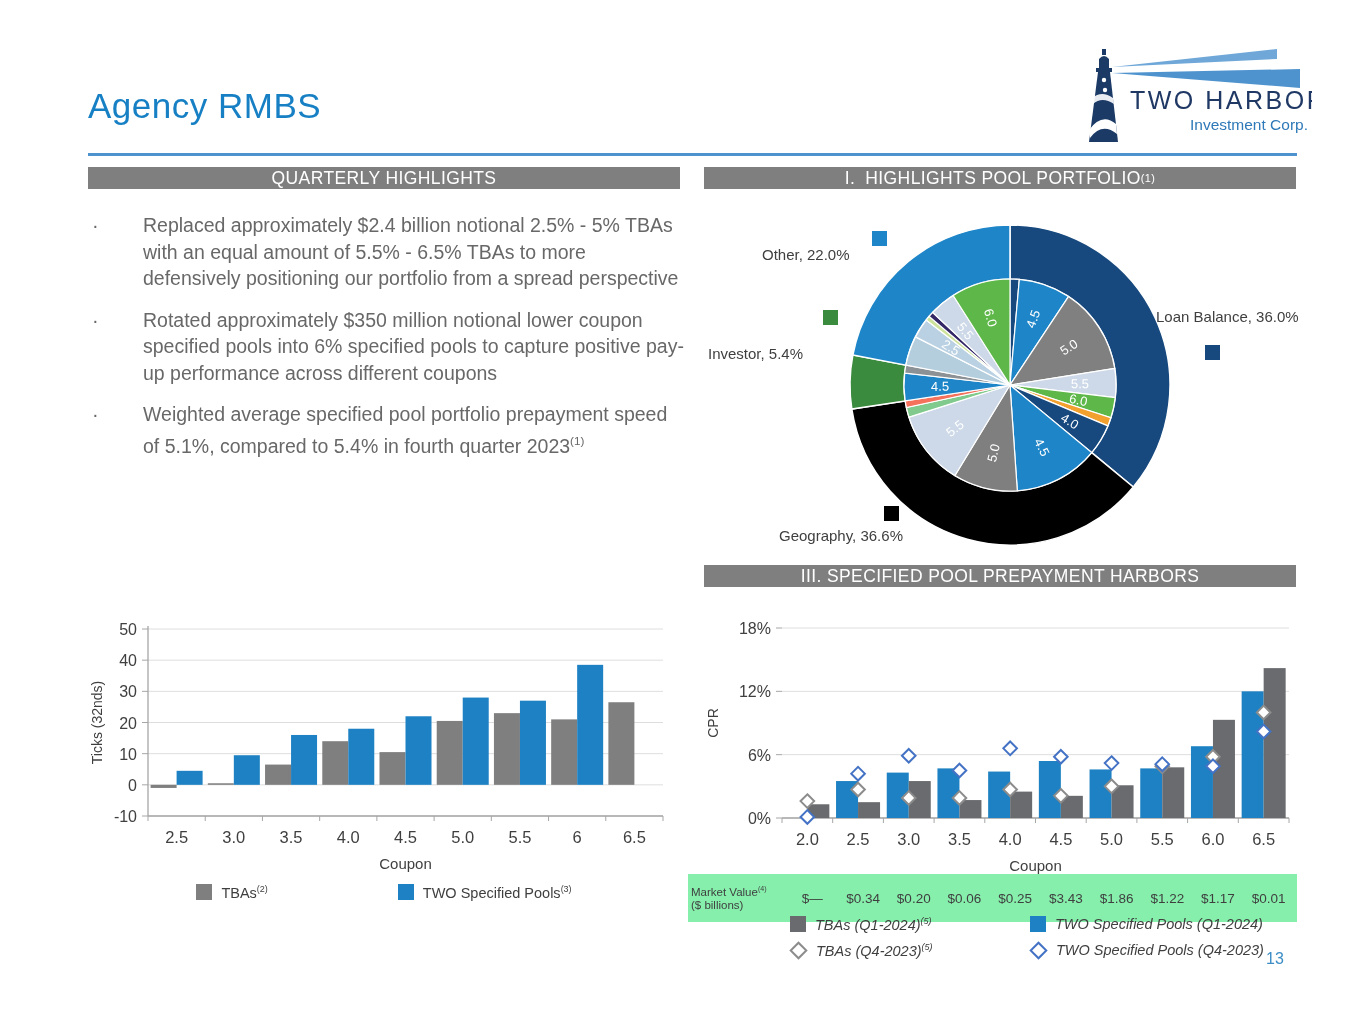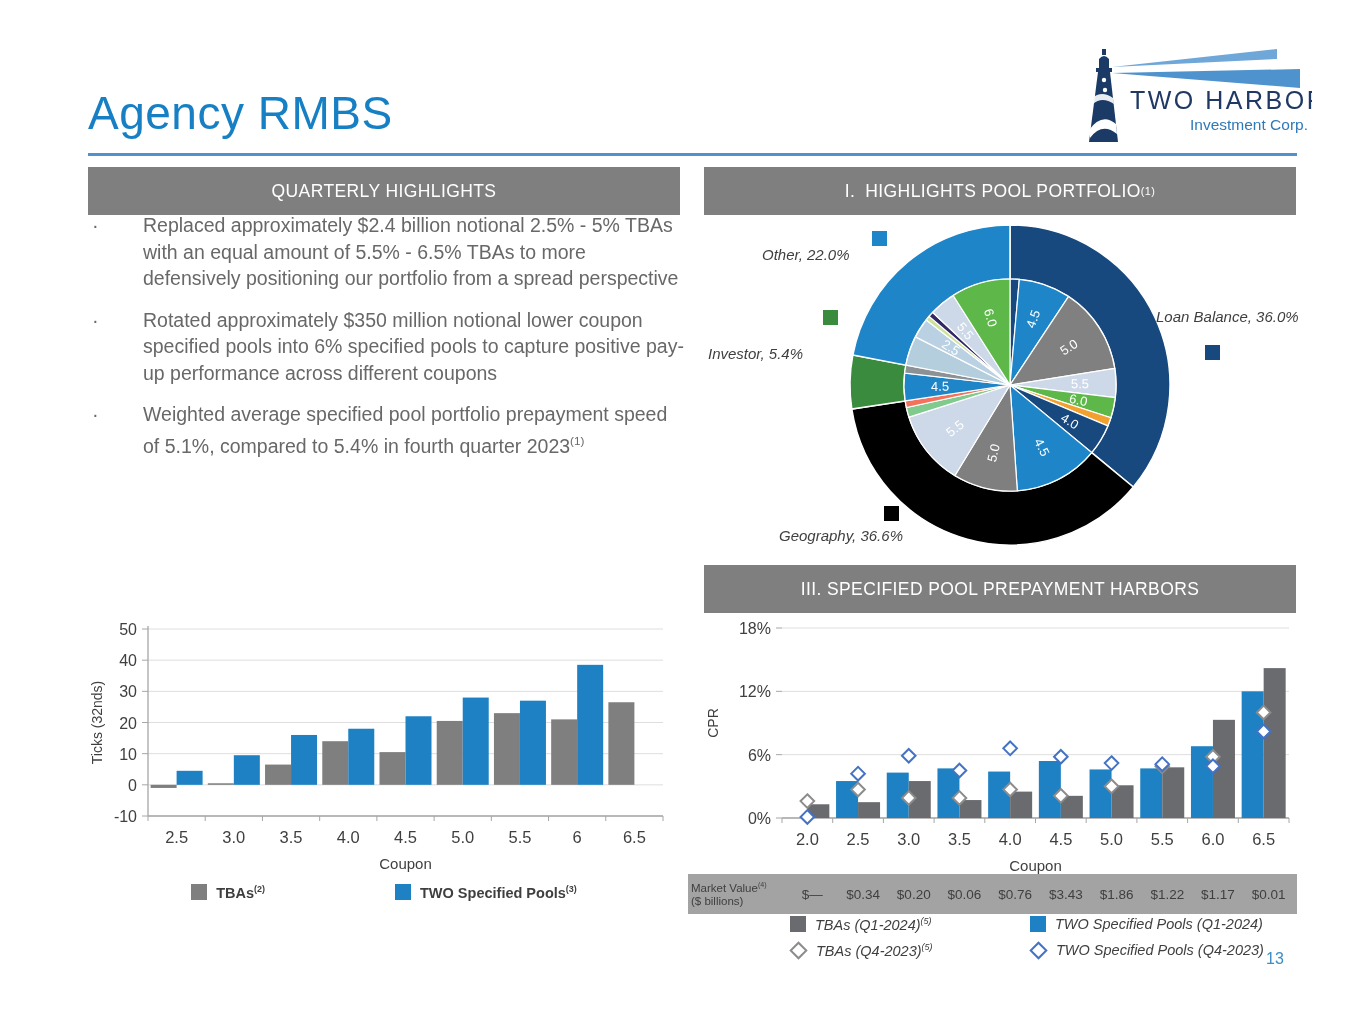--- a/index.html
+++ b/index.html
@@ -1,45 +1,45 @@
 <!DOCTYPE html>
 <html><head>
 <meta charset="utf-8">
 <style>
   html,body{margin:0;padding:0;background:#fff;}
   #slide{position:relative;width:1365px;height:1024px;background:#fff;overflow:hidden;
          font-family:"Liberation Sans",sans-serif;}
   .abs{position:absolute;}
-  #page-title{left:88px;top:86px;font-size:46px;color:#1780C4;letter-spacing:.5px;}
+  #page-title{left:88px;top:86px;font-size:35px;color:#1780C4;letter-spacing:.5px;}
   #title-rule{left:88px;top:153px;width:1209px;height:3px;background:#4F93CE;}
-  .sec-header{height:48px;background:#7F7F7F;color:#fff;font-size:17.5px;
+  .sec-header{height:22px;background:#7F7F7F;color:#fff;font-size:17.5px;
               display:flex;align-items:center;justify-content:center;letter-spacing:.4px;}
   .sec-header sup{font-size:.62em;}
   #hl-header,#perf-header{left:88px;width:592px;}
   #pie-header,#prepay-header{left:704px;width:592px;}
   #hl-header,#pie-header{top:167px;}
   #perf-header,#prepay-header{top:565px;}
   #bullets{left:88px;top:212px;width:600px;}
   .bullet{display:flex;margin-bottom:15px;color:#686868;}
   .bullet .dot{width:27px;font-size:20px;line-height:26px;text-align:left;padding-left:4px;flex:none;}
   .bullet .btxt{font-size:19.5px;line-height:26.5px;margin-left:24px;}
   .bullet sup{font-size:.6em;}
   #pie-wrap{left:704px;top:205px;width:592px;height:360px;}
-  .callout{position:absolute;font-size:15px;color:#3F3F3F;white-space:nowrap;font-style:italic;}
+  .callout{position:absolute;font-size:15px;color:#3F3F3F;white-space:nowrap;}
   .cmarker{position:absolute;width:15px;height:15px;}
   svg text{font-family:"Liberation Sans",sans-serif;}
   #perf-chart{left:88px;top:612px;}
   #prepay-chart{left:704px;top:612px;}
-  #perf-legend{left:88px;top:884px;width:592px;display:flex;justify-content:center;gap:130px;font-weight:bold;}
+  #perf-legend{left:88px;top:884px;width:592px;display:flex;justify-content:center;gap:130px;}
   .lg-item{display:flex;align-items:center;font-size:14.5px;color:#3F3F3F;}
   .lg-item .sq{width:16px;height:16px;margin-right:9px;flex:none;}
   .lg-item .dm{width:9px;height:9px;border:2px solid #888;background:#fff;
                transform:rotate(45deg);margin:0 11px 0 2px;flex:none;}
   .lg-item sup{font-size:.62em;}
-  #mv-row{left:688px;top:874px;width:609px;height:40px;background:#a3a3a3;display:flex;align-items:center;}
+  #mv-row{left:688px;top:874px;width:609px;height:48px;background:#86efac;display:flex;align-items:center;}
   #mv-label{width:96px;flex:none;font-size:11.5px;color:#3F3F3F;line-height:13.5px;padding-left:3px;}
   #mv-label sup{font-size:.62em;}
   #mv-values{display:flex;width:507px;}
   .mv-cell{flex:1;text-align:center;font-size:13.5px;color:#3F3F3F;}
   #prepay-legend{left:790px;top:916px;display:grid;grid-template-columns:195px 300px;
                  grid-column-gap:45px;grid-row-gap:9px;font-style:italic;}
   #page-num{left:1266px;top:950px;font-size:16px;color:#3C8DC5;}
   #logo{left:1072px;top:46px;}
 </style>
 </head>
@@ -305,21 +305,21 @@
   <div class="abs" id="mv-row">
     <div id="mv-label">
         <div>Market Value<sup>(4)</sup></div>
         <div>($ billions)</div>
       </div>
     <div id="mv-values">
         <div class="mv-cell">$—</div>
         <div class="mv-cell">$0.34</div>
         <div class="mv-cell">$0.20</div>
         <div class="mv-cell">$0.06</div>
-        <div class="mv-cell">$0.76</div>
+        <div class="mv-cell">$0.25</div>
         <div class="mv-cell">$3.43</div>
         <div class="mv-cell">$1.86</div>
         <div class="mv-cell">$1.22</div>
         <div class="mv-cell">$1.17</div>
         <div class="mv-cell">$0.01</div>
       </div>
   </div>
 
   <div class="abs" id="prepay-legend">
       <div class="lg-item">

